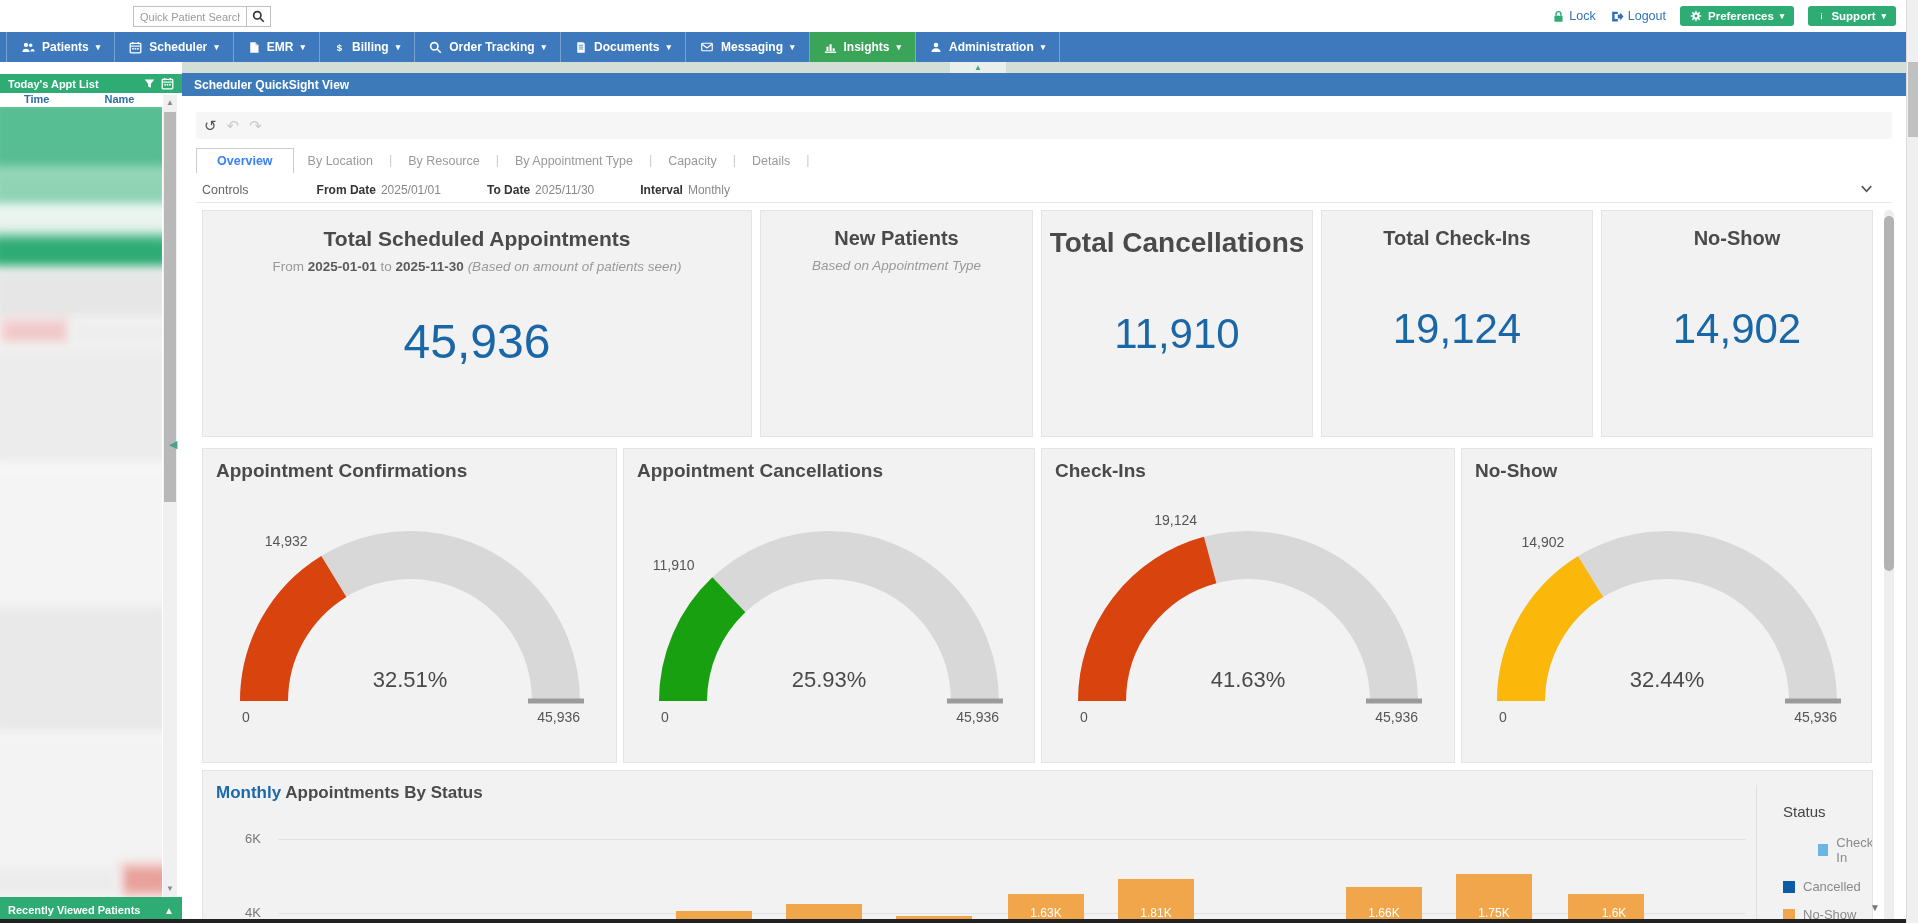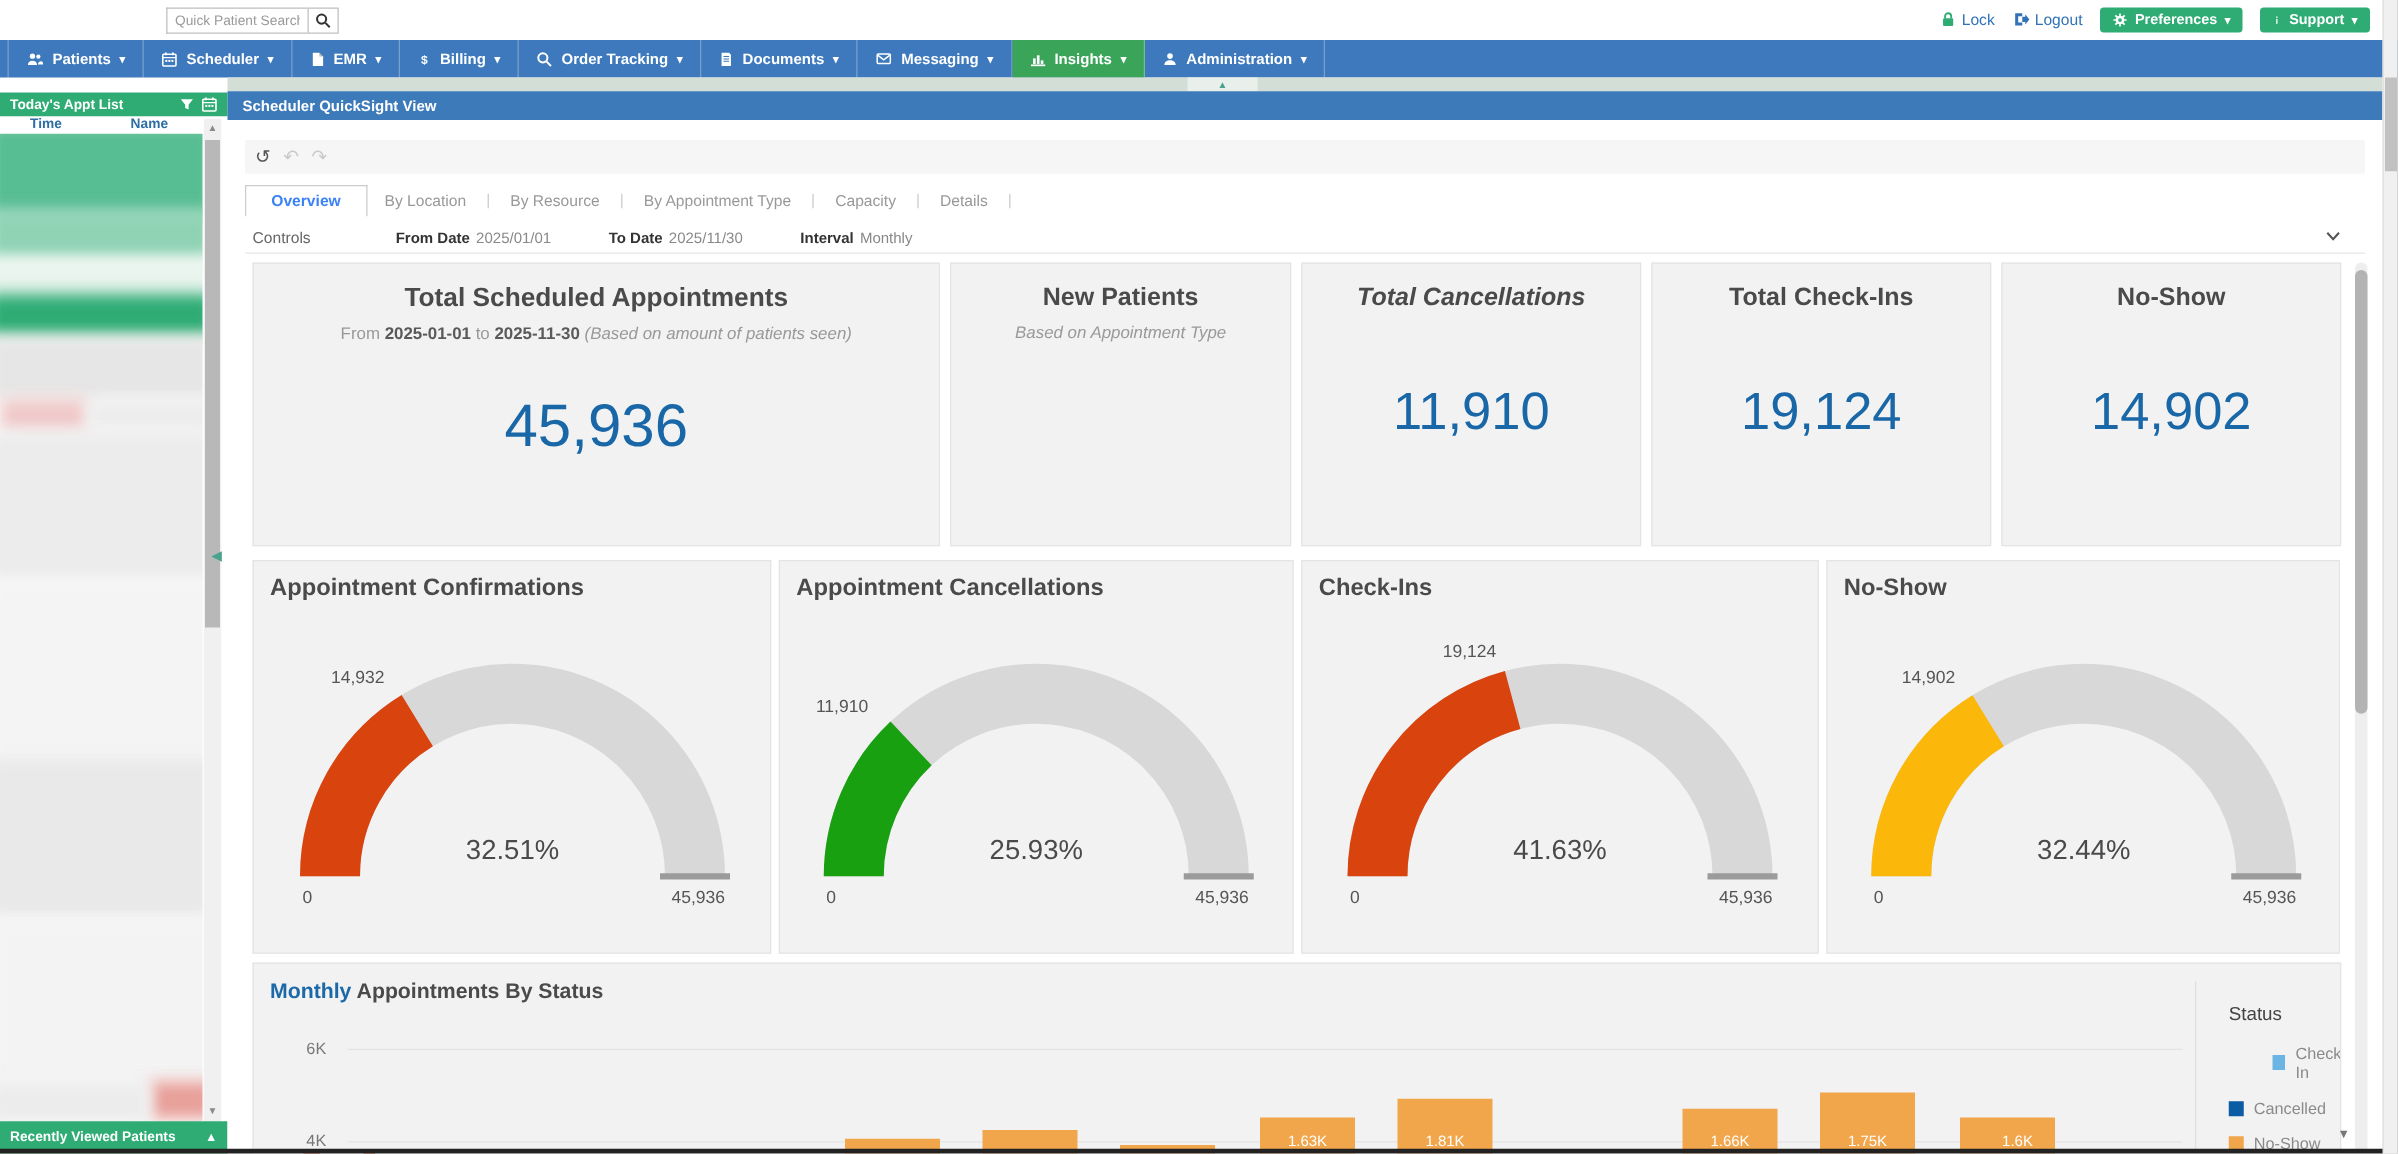--- a/index.html
+++ b/index.html
@@ -6,21 +6,21 @@
   body { background:#888; font-family:"Liberation Sans", sans-serif; }
   #app { position:relative; width:1918px; height:923px; background:#fff; overflow:hidden; }
 
   
   .topbar { position:absolute; left:0; top:0; width:1918px; height:32px; background:#fff; }
   .search-wrap { position:absolute; left:133px; top:6px; display:flex; }
   .search-input { width:113px; height:21px; border:1px solid #bfbfbf; border-right:none; font-size:11px; padding:0 6px; color:#444; outline:none; }
   .search-input::placeholder { color:#9a9a9a; }
   .search-btn { width:25px; height:21px; border:1px solid #bfbfbf; background:#fff; color:#333; display:flex; align-items:center; justify-content:center; cursor:pointer; }
   .top-right { position:absolute; right:22px; top:6px; display:flex; align-items:center; gap:14px; }
-  .top-link { display:flex; gap:4px; color:#3273b8; font-size:12.5px; cursor:pointer; }
+  .top-link { display:flex; align-items:center; gap:4px; color:#3273b8; font-size:12.5px; cursor:pointer; }
   .top-link .lk-green { color:#2eac74; }
   .top-btn { display:flex; align-items:center; gap:6px; background:#2eac74; color:#fff; font-size:11.5px; font-weight:bold; height:20px; padding:0 10px; border-radius:3px; cursor:pointer; }
   .caret { font-size:9px; line-height:1; }
 
   
   .nav { position:absolute; left:0; top:32px; width:1918px; height:30px; background:#3d79bc; display:flex; align-items:stretch; padding-left:6px; }
   .nav-item { display:flex; align-items:center; gap:7px; padding:0 14px; color:#fff; font-size:12px; font-weight:bold; border-right:1px solid rgba(255,255,255,.3); cursor:pointer; white-space:nowrap; }
   .nav-item:first-child { border-left:1px solid rgba(255,255,255,.3); }
   .nav-item.active { background:#3aa458; }
 
@@ -372,21 +372,21 @@
         <div class="kpi-card big" style="flex: 0 0 550px;">
           <div class="kpi-title">Total Scheduled Appointments</div>
           <div class="kpi-sub"><span>From </span><span class="sb-b">2025-01-01</span><span> to </span><span class="sb-b">2025-11-30</span><span class="sb-i"> (Based on amount of patients seen)</span></div>
           <div class="kpi-value">45,936</div>
         </div>
         <div class="kpi-card" style="flex: 0 0 273px;">
           <div class="kpi-title" style="font-size: 20px;">New Patients</div>
           <div class="kpi-sub"><span class="sb-i">Based on Appointment Type</span></div>
         </div>
         <div class="kpi-card" style="flex: 0 0 272px;">
-          <div class="kpi-title" style="font-size: 20px; font-style: italic;">Total Cancellations</div>
+          <div class="kpi-title" style="font-size: 28px;">Total Cancellations</div>
           <div class="kpi-value">11,910</div>
         </div>
         <div class="kpi-card" style="flex: 0 0 272px;">
           <div class="kpi-title" style="font-size: 20px;">Total Check-Ins</div>
           <div class="kpi-value">19,124</div>
         </div>
         <div class="kpi-card" style="flex: 0 0 272px;">
           <div class="kpi-title" style="font-size: 20px;">No-Show</div>
           <div class="kpi-value">14,902</div>
         </div>

